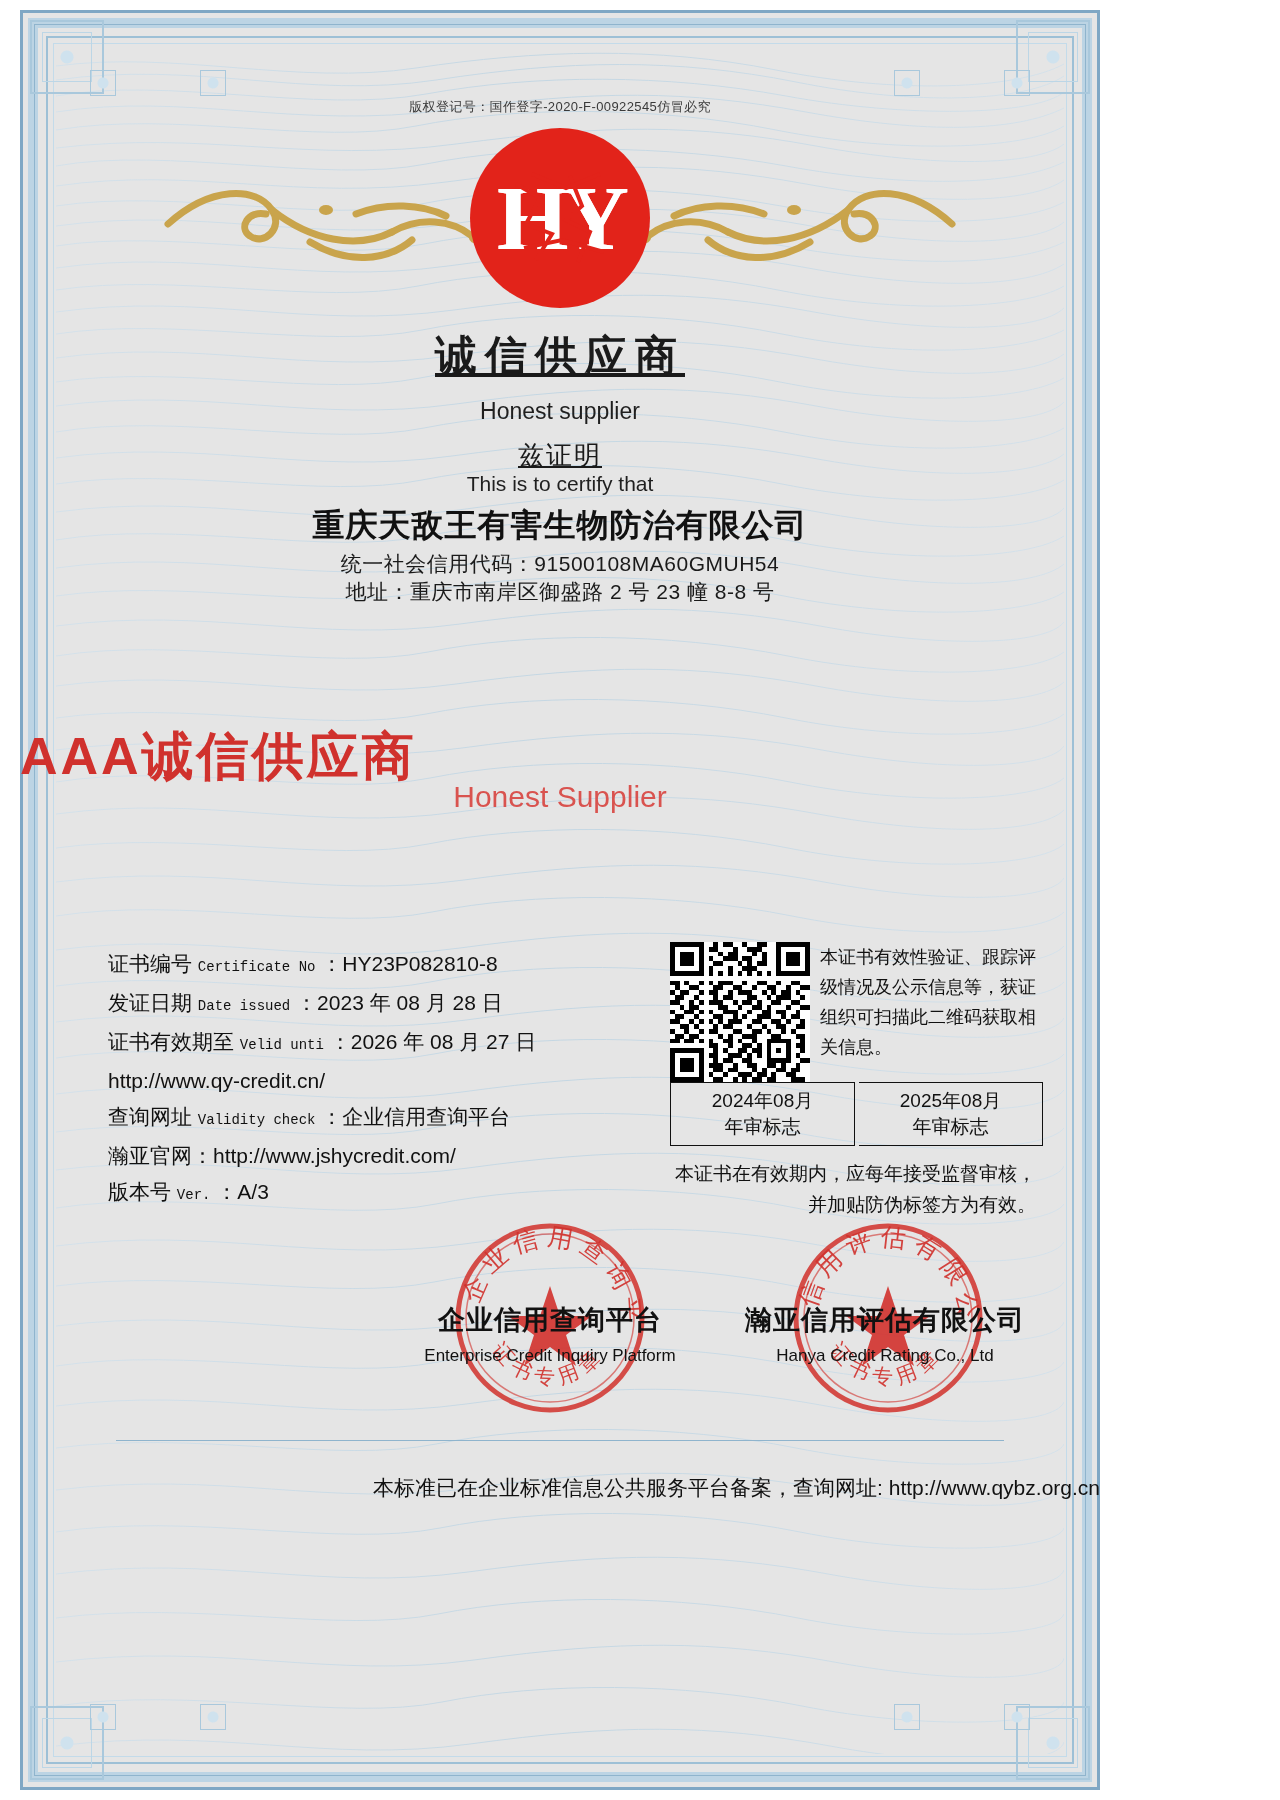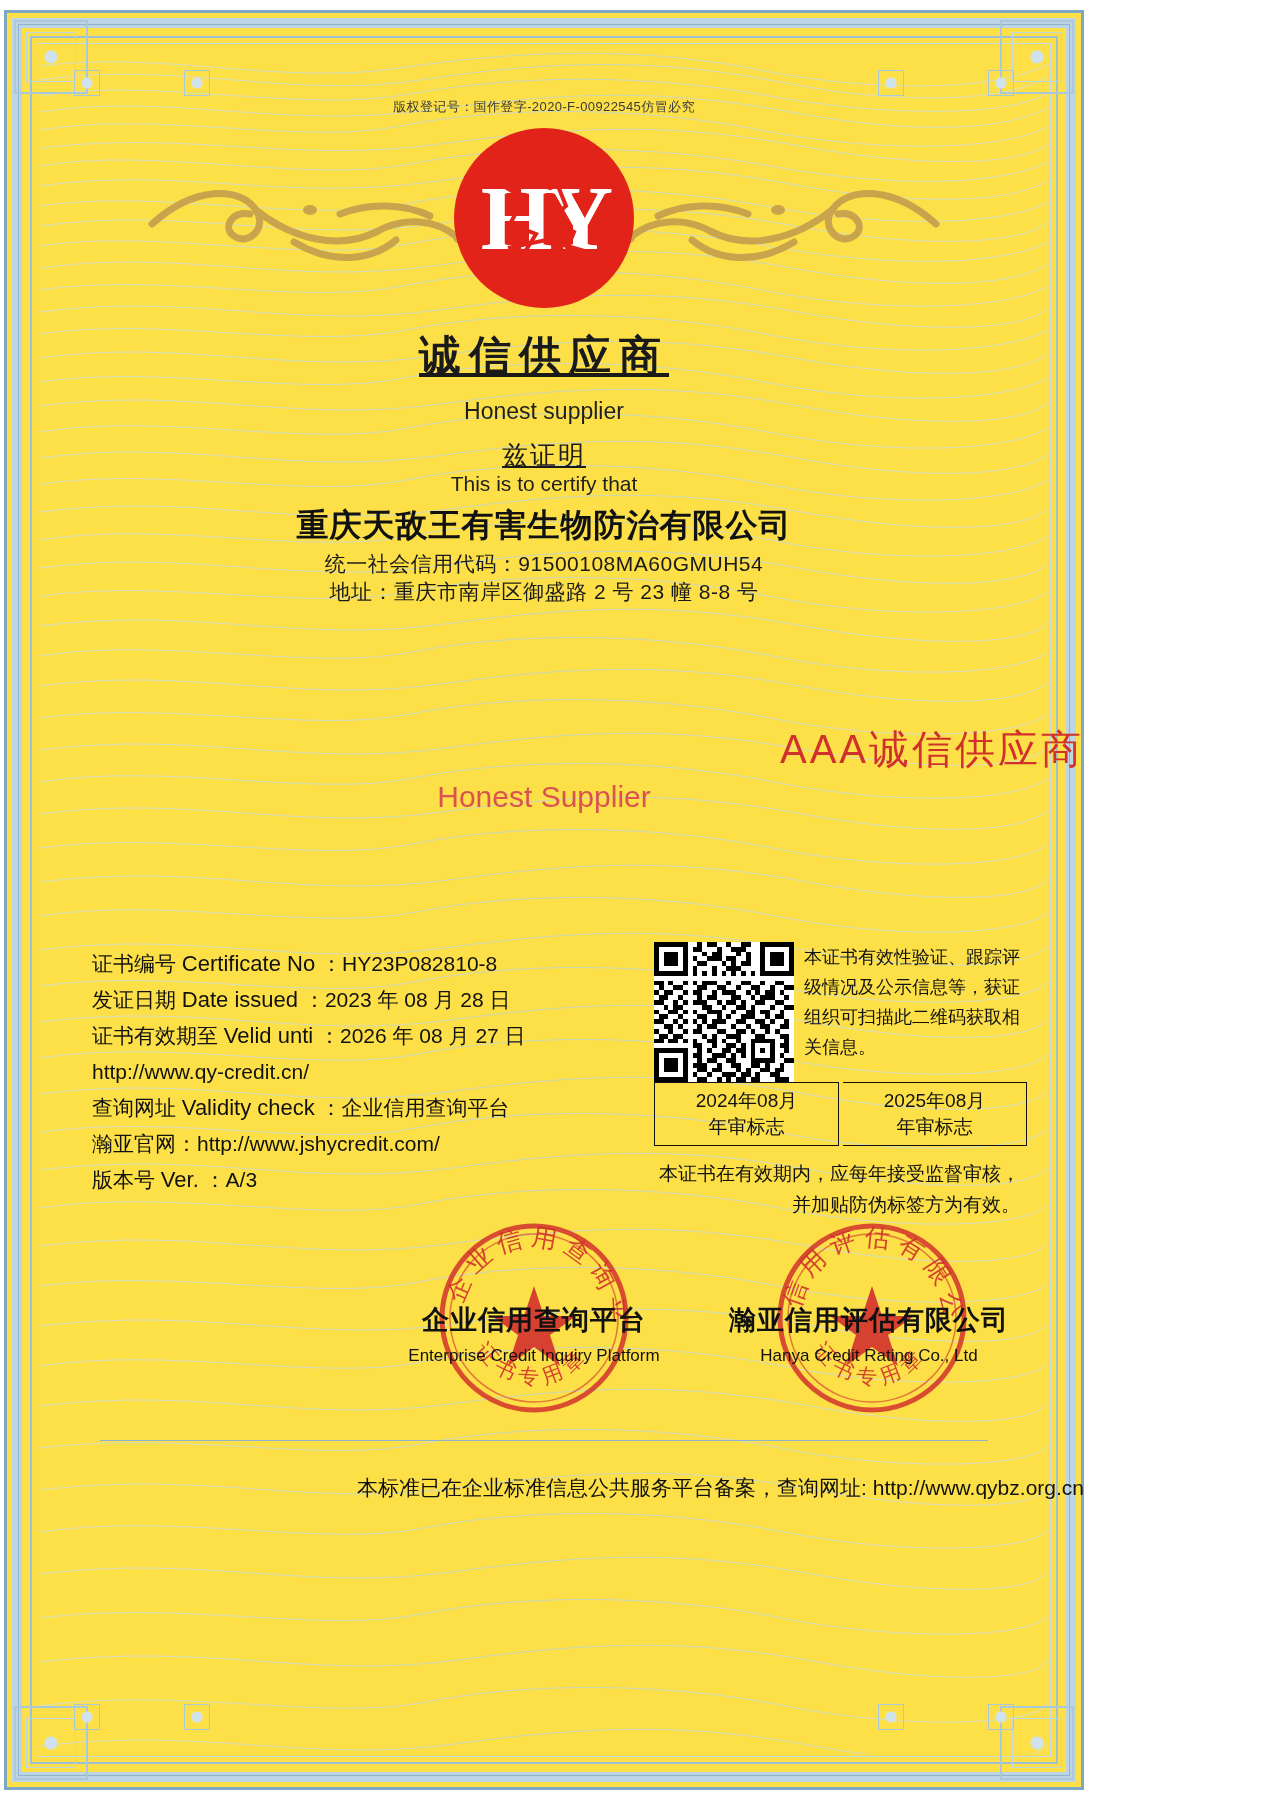--- a/index.html
+++ b/index.html
@@ -7,23 +7,23 @@
   body{
     width:1280px;height:1800px;
     background:#ffffff;
     font-family:"Liberation Sans","DejaVu Sans",sans-serif;
     overflow:hidden;
     position:relative;
   }
   
   #certificate{
     position:absolute;
-    left:4px;top:10px;
+    left:20px;top:10px;
     width:1080px;height:1780px;
-    background:#fde047;
+    background:#e5e5e5;
     overflow:hidden;
   }
   .border-outer{
     position:absolute;inset:0;
     border:3px solid #7fa7c4;
     box-sizing:border-box;
   }
   .border-mid{
     position:absolute;inset:8px;
     border:10px solid #bcd4e4;
@@ -139,37 +139,37 @@
   .credit-code{
     position:absolute;top:540px;left:0;right:0;text-align:center;
     font-size:21px;color:#1a1a1a;letter-spacing:.5px;
   }
   .address{
     position:absolute;top:568px;left:0;right:0;text-align:center;
     font-size:21px;color:#1a1a1a;letter-spacing:.5px;
   }
 
   .award-cn{
-    position:absolute;top:712px;left:0;right:0;text-align:right;
-    font-size:40px;font-weight:normal;color:#d0312d;letter-spacing:3px;
+    position:absolute;top:712px;left:0;right:0;text-align:left;
+    font-size:52px;font-weight:bold;color:#d0312d;letter-spacing:3px;
   }
   .award-en{
     position:absolute;top:770px;left:0;right:0;text-align:center;
     font-size:30px;color:#d9534f;
   }
 
   
   .info{
     position:absolute;left:88px;top:938px;
     font-size:21px;color:#111;line-height:32px;
     white-space:nowrap;
   }
   .info .row{margin-bottom:4px;}
   .info .lbl-cn{font-size:21px;}
-  .info .lbl-en{font-size:22px;}
+  .info .lbl-en{font-size:14px;font-family:Liberation Mono, monospace;}
   .info .val{font-size:21px;}
   .info .url{font-size:21px;}
 
   
   .qr{
     position:absolute;left:650px;top:932px;
     width:140px;height:140px;
   }
   .qr svg{display:block;}
   .right-note{

